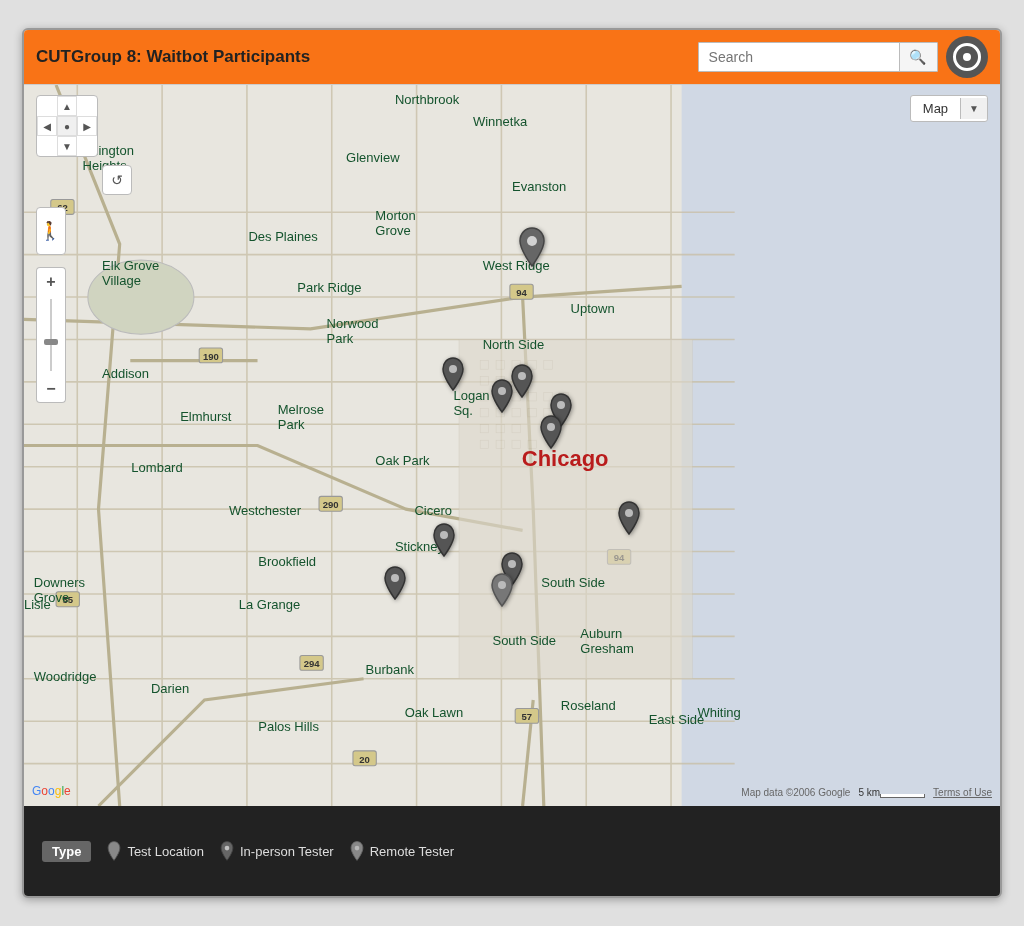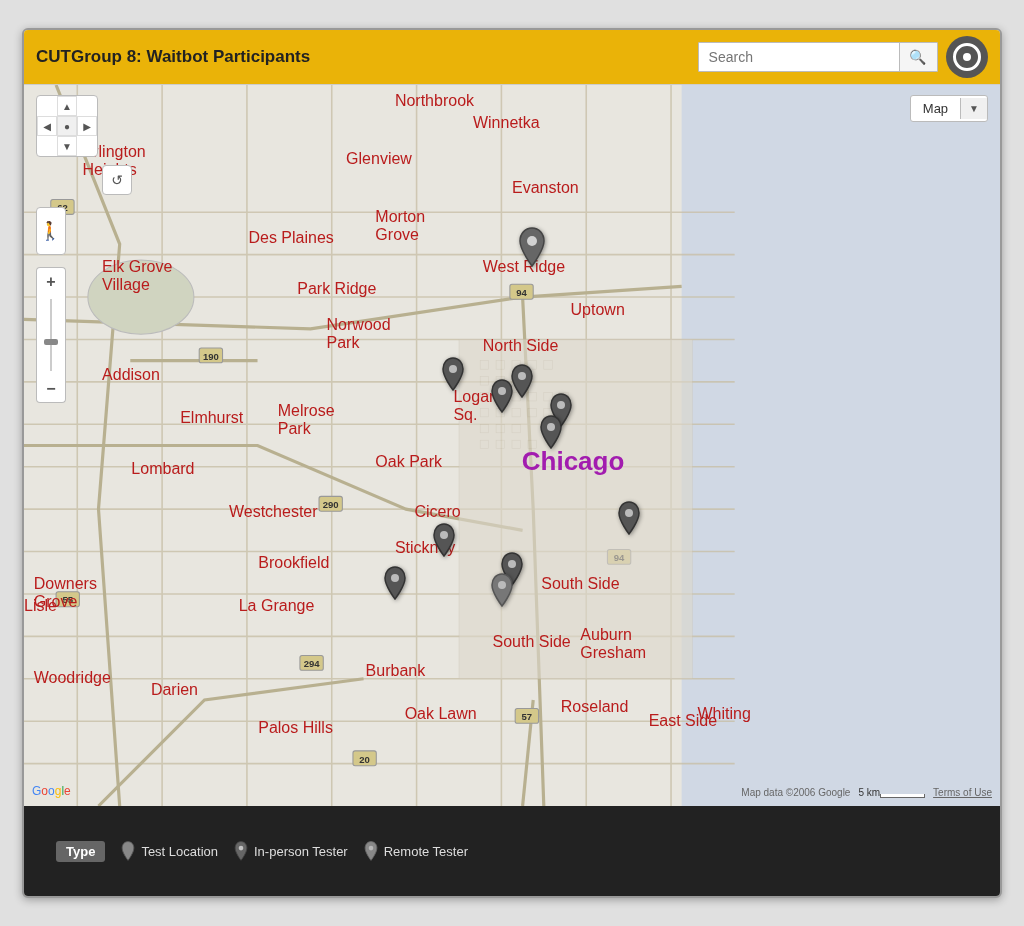--- a/index.html
+++ b/index.html
@@ -20,21 +20,21 @@
       border-radius: 6px;
       overflow: hidden;
       position: relative;
       background: #f0efe8;
       box-shadow: 0 2px 8px rgba(0,0,0,0.3);
     }
     .map-header {
       position: absolute;
       top: 0; left: 0; right: 0;
       height: 55px;
-      background: #eab308;
+      background: #f97316;
       border-bottom: 1px solid #ccc;
       display: flex;
       align-items: center;
       justify-content: space-between;
       padding: 0 12px;
       z-index: 100;
     }
     .map-title {
       font-size: 17px;
       font-weight: bold;
@@ -296,21 +296,21 @@
     
     .map-footer {
       position: absolute;
       bottom: 0; left: 0; right: 0;
       height: 90px;
       background: #222;
       color: white;
       display: flex;
       flex-direction: column;
       justify-content: center;
-      padding: 0 32px;
+      padding: 0 18px;
       gap: 8px;
     }
     .legend-row {
       display: flex;
       align-items: center;
       gap: 16px;
     }
     .legend-type-badge {
       background: #666;
       color: white;
@@ -328,30 +328,30 @@
     }
     .footer-description {
       font-size: 13px;
       color: #ccc;
       line-height: 1.4;
     }
 
     
     .place-label {
       position: absolute;
-      font-size: 16px;
-      color: #b91c1c;
+      font-size: 13px;
+      color: #14532d;
       font-family: Arial, sans-serif;
       pointer-events: none;
       white-space: nowrap;
     }
     .place-label.large-city {
-      font-size: 26px;
+      font-size: 22px;
       font-weight: bold;
-      color: #a21caf;
+      color: #b91c1c;
     }
   </style>
 </head>
 <body>
 
 <div class="map-container">
 
   <div class="map-header">
     <div class="map-title">CUTGroup 8: Waitbot Participants</div>
     <div class="header-right">

